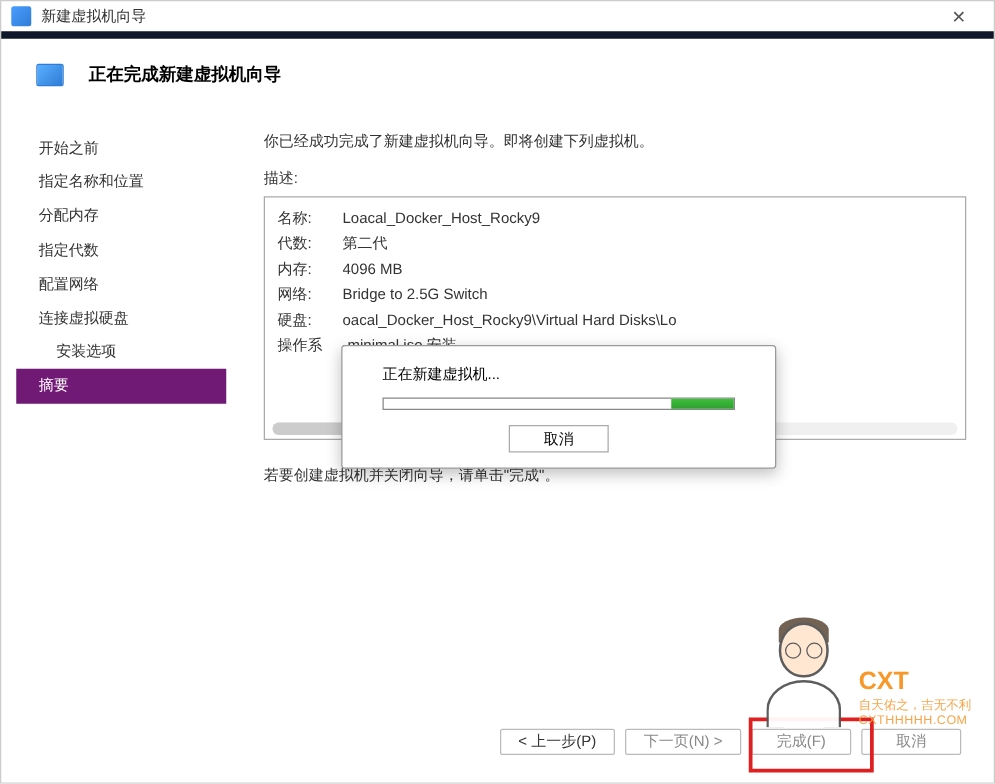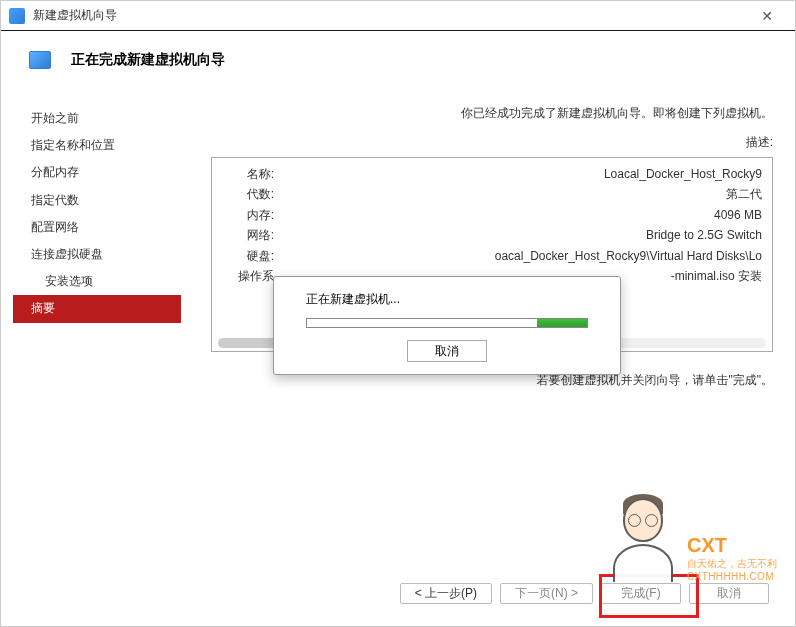--- a/index.html
+++ b/index.html
@@ -1,30 +1,30 @@
 <!DOCTYPE html>
 <html><head>
   <meta charset="utf-8">
   <style>
     * { margin: 0; padding: 0; box-sizing: border-box; font-family: "Microsoft YaHei", "Segoe UI", sans-serif; }
     body { background: #f5f5f5; width: 796px; height: 627px; overflow: hidden; position: relative; }
     .window { width: 796px; height: 627px; background: #ffffff; border: 1px solid #ccc; position: relative; }
-    .titlebar { height: 30px; display: flex; align-items: center; padding: 0 8px; border-bottom: 1px solid #0f172a; }
+    .titlebar { height: 30px; display: flex; align-items: center; padding: 0 8px; border-bottom: 6px solid #0f172a; }
     .titlebar-icon { width: 16px; height: 16px; background: linear-gradient(135deg, #4a9eff, #2e7cd6); margin-right: 8px; border-radius: 2px; }
     .titlebar-text { font-size: 12px; color: #333; flex: 1; }
     .titlebar-close { width: 40px; height: 28px; display: flex; align-items: center; justify-content: center; color: #555; font-size: 14px; cursor: pointer; }
     .header { padding: 20px 28px 20px 28px; display: flex; align-items: flex-end; gap: 20px; }
     .header-icon { width: 22px; height: 18px; background: linear-gradient(135deg, #5ab0ff, #2e7cd6); border-radius: 2px; border: 1px solid #2e7cd6; }
     .header-title { font-size: 14px; font-weight: bold; color: #000; }
     .main { display: flex; height: calc(100% - 140px); }
     .sidebar { width: 192px; padding: 16px 12px; }
     .sidebar-item { padding: 4px 18px; font-size: 12px; color: #333; cursor: pointer; line-height: 1.6; }
     .sidebar-item.indent { padding-left: 32px; }
-    .sidebar-item.active { background: #b91c1c; color: #fff; }
-    .content { flex: 1; padding: 16px 22px 16px 18px; font-size: 12px; color: #333; position: relative; text-align: right; }
+    .sidebar-item.active { background: #701a75; color: #fff; }
+    .content { flex: 1; padding: 16px 22px 16px 18px; font-size: 12px; color: #333; position: relative; }
     .intro { margin-bottom: 12px; }
     .desc-label { margin-bottom: 6px; }
     .desc-box { border: 1px solid #aaa; padding: 6px 10px; height: 195px; position: relative; overflow: hidden; }
     .desc-row { display: flex; line-height: 1.7; }
     .desc-key { width: 52px; flex-shrink: 0; }
     .desc-val { flex: 1; white-space: nowrap; overflow: hidden; }
     .scrollbar-h { position: absolute; bottom: 3px; left: 6px; right: 6px; height: 10px; background: #f0f0f0; border-radius: 5px; }
     .scrollbar-thumb { position: absolute; left: 0; top: 0; width: 70%; height: 100%; background: #ccc; border-radius: 5px; }
     .footer-text { margin-top: 20px; }
     .buttons { position: absolute; bottom: 22px; right: 26px; display: flex; gap: 8px; }

